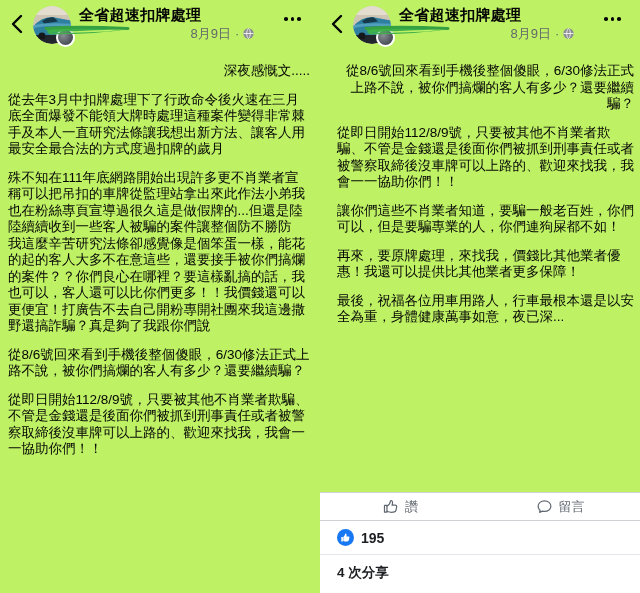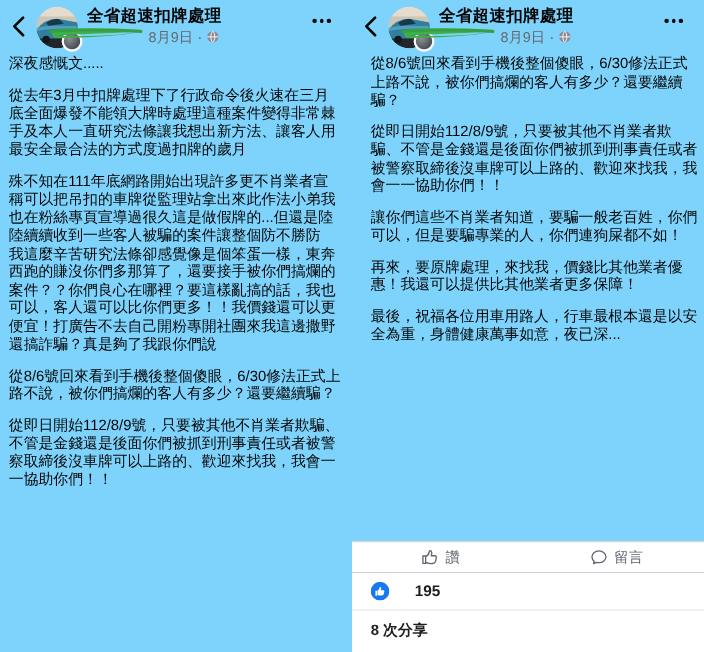--- a/index.html
+++ b/index.html
@@ -2,53 +2,53 @@
 <html><head>
 <meta charset="utf-8">
 <style>
   * { box-sizing: border-box; }
   html,body { margin:0; padding:0; }
   body {
     width:640px; height:593px; overflow:hidden; background:#ffffff;
     font-family:"Liberation Sans", sans-serif; color:#050505;
     display:flex;
   }
-  .panel { width:320px; height:593px; overflow:hidden; position:relative; background:#7dd3fc; }
+  .panel { width:320px; height:593px; overflow:hidden; position:relative; background:#bef264; }
 
   
   .header { position:relative; height:42px; padding:6px 10px 0 10px; display:flex; align-items:flex-start; }
   .back-btn { margin-top:8px; width:16px; height:20px; flex:0 0 auto; cursor:pointer; }
   .avatar-wrap { position:relative; width:38px; height:38px; margin-left:7px; flex:0 0 auto; }
   .avatar-wrap svg.avatar { display:block; border-radius:50%; }
   .inset-circle {
     position:absolute; right:-4px; bottom:-3px; width:19px; height:19px; border-radius:50%;
     background:radial-gradient(circle at 35% 35%, #8a8f96, #4a4f57 70%); border:2px solid #fff;
   }
   .head-text { margin-left:8px; flex:1; min-width:0; }
   .page-name { font-size:15px; font-weight:700; line-height:18px; letter-spacing:.3px; white-space:nowrap; }
-  .sub-row { display:flex; align-items:center; margin-top:2px; height:15px; padding-left:56px; color:#65676b; font-size:13px; }
+  .sub-row { display:flex; align-items:center; margin-top:2px; height:15px; padding-left:56px; color:#65676b; font-size:13px;justify-content:center; }
   .date-text { white-space:nowrap; }
   .dot-sep { margin:0 4px; color:#65676b; }
   .scribble { position:absolute; left:44px; top:23px; width:86px; height:13px; z-index:3; }
   .more-btn { position:absolute; right:16px; top:14px; display:flex; gap:3px; cursor:pointer; padding:3px; }
   .more-btn i { width:3.6px; height:3.6px; border-radius:50%; background:#050505; }
 
   
   .post-body { font-size:13.5px; line-height:16.5px; word-break:break-all; }
   .panel-left  .post-body { padding:5px 10px 0 8px; }
   .panel-right .post-body { padding:5px 6px 0 17px; }
   .para { margin:12px 0 0 0; }
-  .para:first-child { margin-top:3px; }
+  .para:first-child { margin-top:16px;text-align:right; }
   .para.tight { margin-top:0; }
 
   
   .post-footer { position:absolute; left:0; right:0; bottom:0; background:#fff; }
   .action-bar { display:flex; align-items:center; height:29px; border-top:1px solid #ced0d4; border-bottom:1px solid #ced0d4; }
   .action-btn { flex:1; display:flex; align-items:center; justify-content:center; gap:6px; color:#606770; font-size:13px; cursor:pointer; }
-  .reaction-row { display:flex; align-items:flex-start; gap:23px; padding:8px 12px 8px 17px; }
+  .reaction-row { display:flex; align-items:center; gap:7px; padding:8px 12px 8px 17px; }
   .like-count { font-size:14px; font-weight:600; color:#1c1e21; }
   .footer-divider { border-top:1px solid #e4e6eb; }
   .share-row { padding:9px 12px 11px 17px; font-size:13.5px; font-weight:600; color:#1c1e21; cursor:pointer; }
 </style>
 </head>
 <body>
 
 <div class="panel panel-left">
   <div class="header">
     <div class="back-btn">
@@ -96,21 +96,21 @@
       <i></i>
         <i></i>
         <i></i>
     </div>
   </div>
 
   <div class="post-body">
     <p class="para">深夜感慨文.....</p>
     <p class="para">從去年3月中扣牌處理下了行政命令後火速在三月底全面爆發不能領大牌時處理這種案件變得非常棘手及本人一直研究法條讓我想出新方法、讓客人用最安全最合法的方式度過扣牌的歲月</p>
     <p class="para">殊不知在111年底網路開始出現許多更不肖業者宣稱可以把吊扣的車牌從監理站拿出來此作法小弟我也在粉絲專頁宣導過很久這是做假牌的...但還是陸陸續續收到一些客人被騙的案件讓整個防不勝防</p>
-    <p class="para tight">我這麼辛苦研究法條卻感覺像是個笨蛋一樣，東奔西跑的賺沒你們多那算了，還要接手被你們搞爛的案件？？你們良心在哪裡？要這樣亂搞的話，我也可以，客人還可以比你們更多！！我價錢還可以更便宜！打廣告不去自己開粉專開社團來我這邊撒野還搞詐騙？真是夠了我跟你們說</p>
+    <p class="para tight">我這麼辛苦研究法條卻感覺像是個笨蛋一樣，能花的起的客人大多不在意這些，還要接手被你們搞爛的案件？？你們良心在哪裡？要這樣亂搞的話，我也可以，客人還可以比你們更多！！我價錢還可以更便宜！打廣告不去自己開粉專開社團來我這邊撒野還搞詐騙？真是夠了我跟你們說</p>
     <p class="para">從8/6號回來看到手機後整個傻眼，6/30修法正式上路不說，被你們搞爛的客人有多少？還要繼續騙？</p>
     <p class="para">從即日開始112/8/9號，只要被其他不肖業者欺騙、不管是金錢還是後面你們被抓到刑事責任或者被警察取締後沒車牌可以上路的、歡迎來找我，我會一一協助你們！！</p>
   </div>
 </div>
 
 <div class="panel panel-right">
   <div class="header">
     <div class="back-btn">
       <svg width="14" height="20" viewBox="0 0 14 20">
         <path d="M11 2 L3 10 L11 18" stroke="#050505" stroke-width="2.4" fill="none" stroke-linecap="round" stroke-linejoin="round"></path>
@@ -184,15 +184,15 @@
       </div>
     </div>
     <div class="reaction-row">
       <svg width="17" height="17" viewBox="0 0 17 17">
         <circle cx="8.5" cy="8.5" r="8.5" fill="#1877f2"></circle>
         <path d="M4.3 8.1 h1.6 v4.4 H4.3 Z M6.3 11.9 c1.6 0.6 3.4 0.7 4.6 0.3 c0.5 -0.2 0.9 -0.6 1 -1.2 l0.5 -2.3 c0.1 -0.6 -0.3 -1.1 -1 -1.1 H9.3 c0 0 0.6 -1.9 0 -2.7 c-0.4 -0.5 -1.1 -0.4 -1.2 0.2 c-0.1 0.9 -0.8 2.3 -1.8 2.8 Z" fill="#ffffff"></path>
       </svg>
       <span class="like-count">195</span>
     </div>
     <div class="footer-divider"></div>
-    <div class="share-row">8 次分享</div>
+    <div class="share-row">4 次分享</div>
   </div>
 </div>
 
 </body></html>

